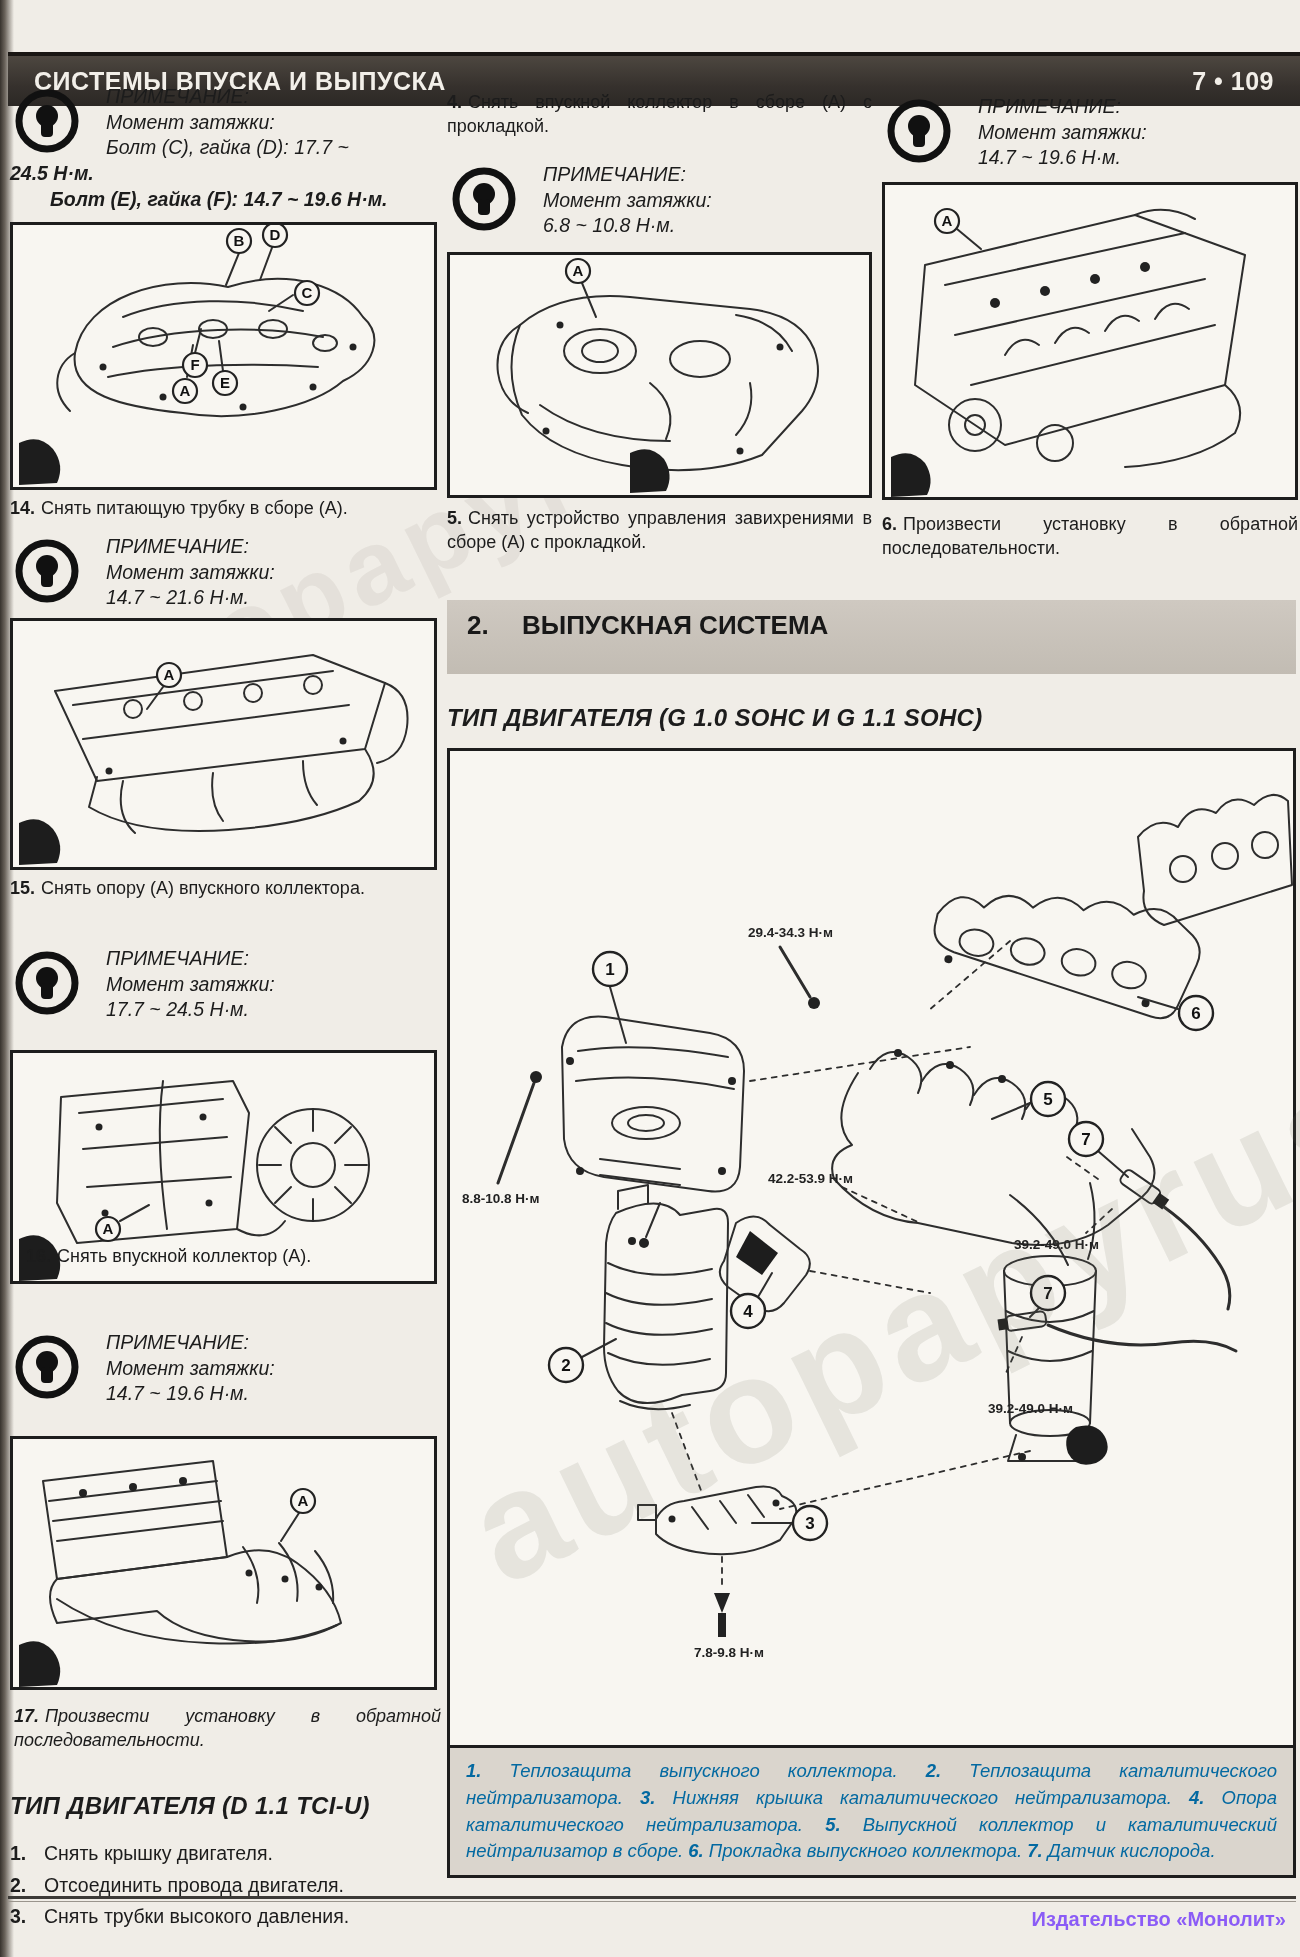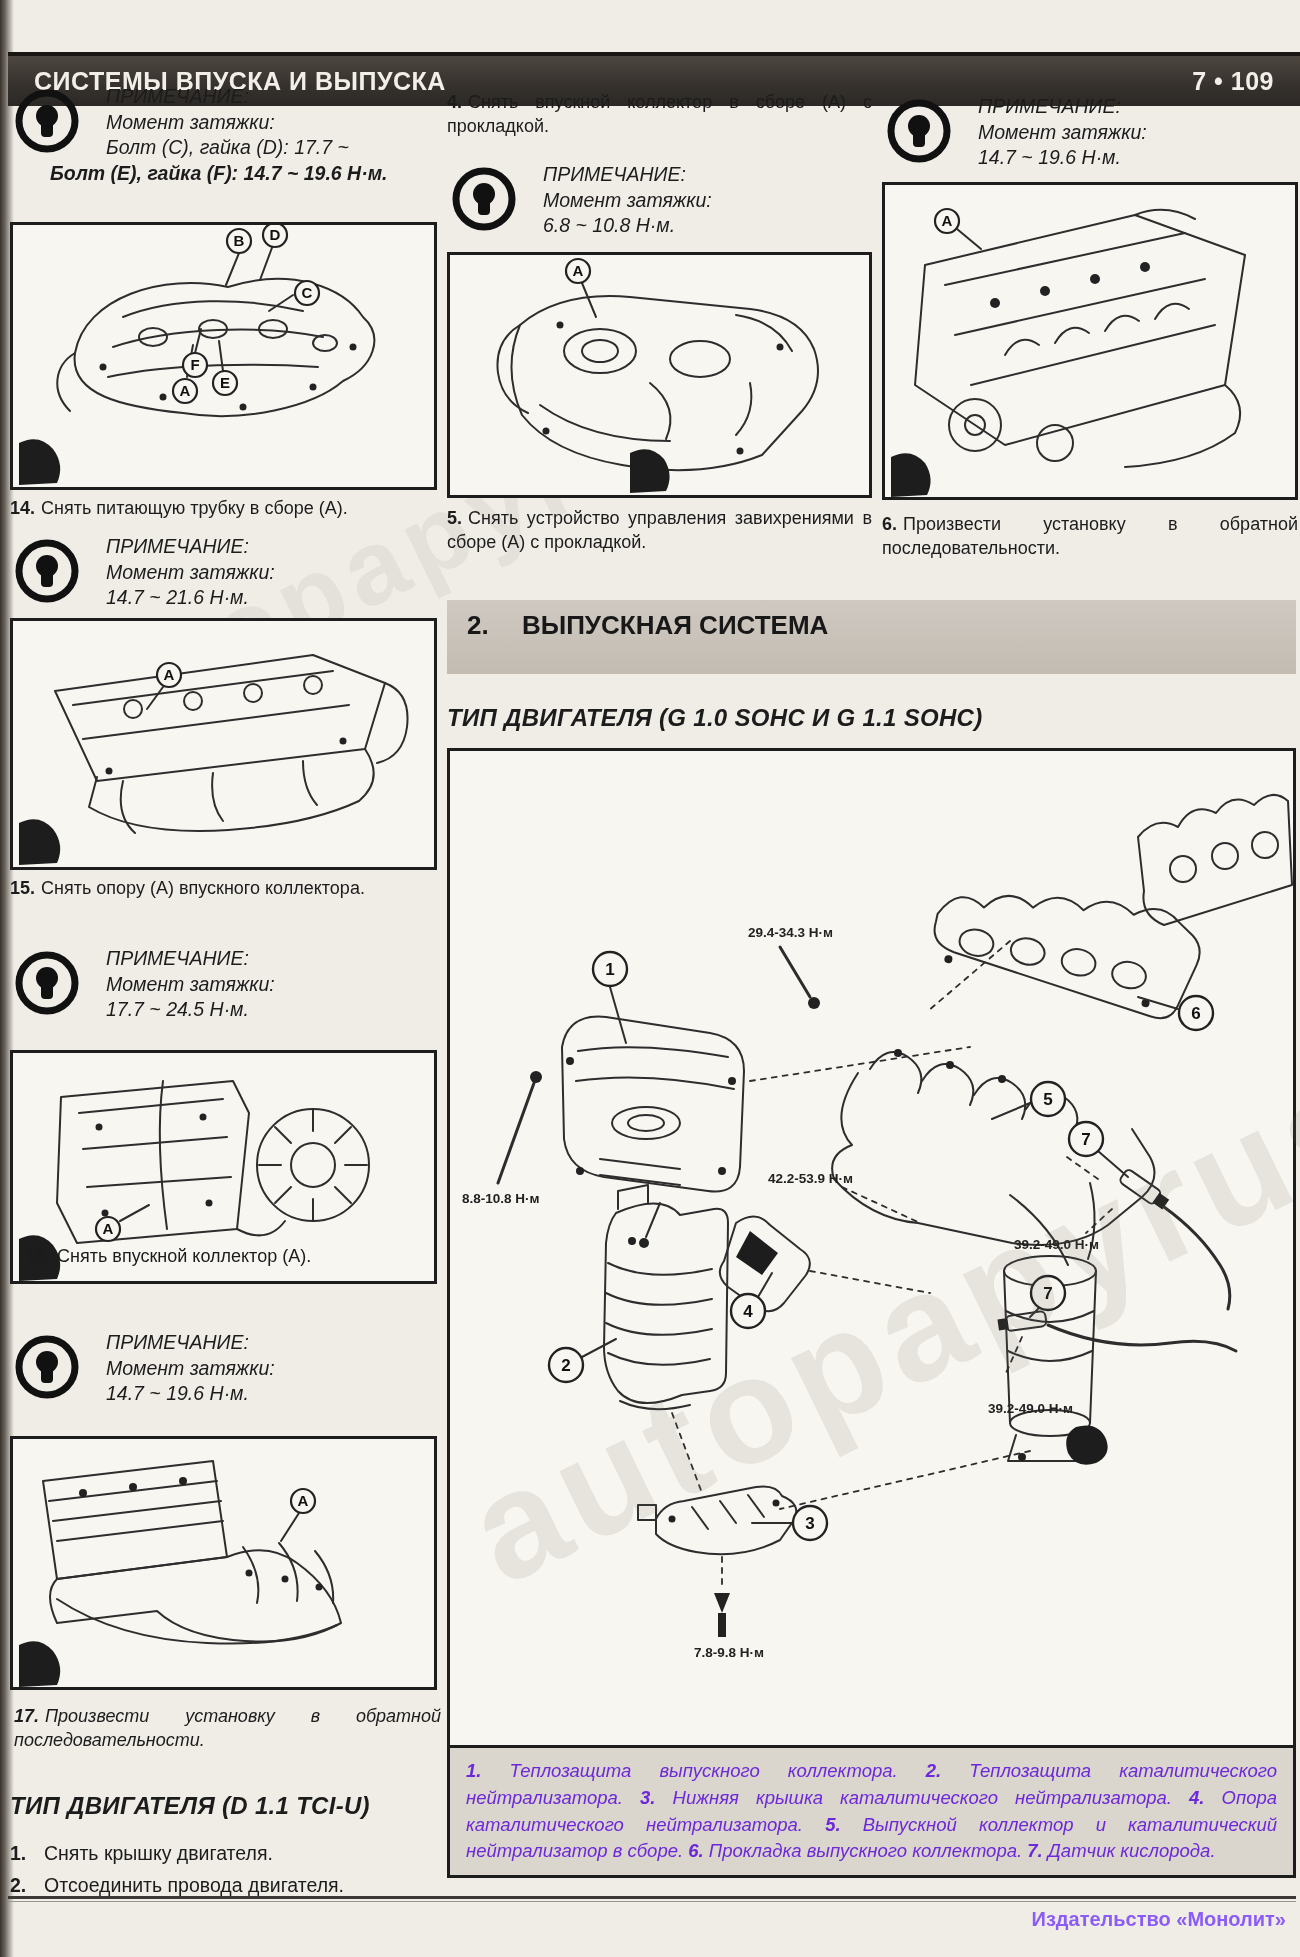--- a/index.html
+++ b/index.html
@@ -36,21 +36,21 @@
     position:absolute;left:447px;top:600px;width:849px;height:74px;
     background:linear-gradient(#cfc9c1,#c2bcb3);
     padding:10px 20px;box-sizing:border-box;
     font-weight:bold;font-size:26px;color:#181818;
   }
   .section-bar .snum{margin-right:26px;}
   .legend-band{
     position:absolute;left:0;right:0;bottom:0;height:130px;
     border-top:3px solid #1d1d1d;background:#dad5cd;
     padding:10px 16px;box-sizing:border-box;
-    font-style:italic;font-size:18.5px;line-height:1.45;text-align:justify;color:#6d28d9;
+    font-style:italic;font-size:18.5px;line-height:1.45;text-align:justify;color:#0369a1;
   }
   .legend-band b{font-style:italic;}
   .footer-line{position:absolute;left:8px;right:4px;top:1896px;border-top:3px solid #3c3a37;}
   .footer-line:after{content:"";position:absolute;left:0;right:0;top:2px;border-top:1px solid #9a958d;}
   .footer-pub{position:absolute;right:14px;top:1908px;font-weight:bold;font-size:20px;color:#8b5cf6;}
   .wm{position:absolute;font-weight:bold;pointer-events:none;white-space:nowrap;
       transform:rotate(-26deg);letter-spacing:8px;}
   .wm1{left:420px;top:1190px;font-size:150px;color:rgba(112,105,93,.13);}
   .wm2{left:10px;top:470px;font-size:105px;color:rgba(112,105,93,.09);}
   svg{display:block;}
@@ -84,20 +84,21 @@
         <circle cx="33" cy="33" r="28" fill="none" stroke="#111" stroke-width="7"></circle>
         <circle cx="33" cy="28" r="11" fill="#111"></circle>
         <rect x="27" y="33" width="12" height="16" rx="4" fill="#111"></rect>
       </svg>
   </span>
   <div class="note-text">
     <div>ПРИМЕЧАНИЕ:</div>
     <div>Момент затяжки:</div>
     <div>Болт (С), гайка (D): 17.7 ~</div>
   </div>
+  <div class="note-out">24.5 Н·м.</div>
   <div class="note-mid">Болт (Е), гайка (F): 14.7 ~ 19.6 Н·м.</div>
 </div>
 
 <div class="figbox" style="left:10px;top:222px;width:427px;height:268px;">
   <svg class="art" width="421" height="262" viewBox="0 0 421 262">
     <path d="M62,128 C72,72 150,48 215,62 C278,42 330,62 350,92 C372,112 360,142 330,156 C300,182 230,198 170,188 C110,182 56,170 62,128 Z"></path>
     <path d="M110,92 C160,72 230,72 290,86"></path>
     <path d="M100,122 C160,102 250,100 310,112"></path>
     <path d="M95,152 C160,138 250,138 305,142"></path>
     <ellipse cx="140" cy="112" rx="14" ry="9"></ellipse>
@@ -277,20 +278,21 @@
 
 <p class="step col-block" style="left:10px;top:1700px;width:427px;margin:4px;font-style:italic;">
   <span class="num">17.</span><span>Произвести установку в обратной последовательности.</span>
 </p>
 
 <div class="col-block engine-type" style="left:10px;top:1792px;width:427px;">ТИП ДВИГАТЕЛЯ (D 1.1 TCI-U)</div>
 
 <div class="col-block dsteps" style="left:10px;top:1838px;width:427px;">
   <div><span class="num">1.</span><span>Снять крышку двигателя.</span></div>
   <div><span class="num">2.</span><span>Отсоединить провода двигателя.</span></div>
+  <div><span class="num">3.</span><span>Снять трубки высокого давления.</span></div>
 </div>
 
 <p class="step col-block" style="left:447px;top:90px;width:425px;margin:0;">
   <span class="num">4.</span><span>Снять впускной коллектор в сборе (А) с прокладкой.</span>
 </p>
 
 <div class="note col-block" style="left:447px;top:162px;width:425px;height:84px;">
   <span class="bulb">
     <svg width="66" height="66" viewBox="0 0 66 66">
         <circle cx="33" cy="33" r="28" fill="none" stroke="#111" stroke-width="7"></circle>

